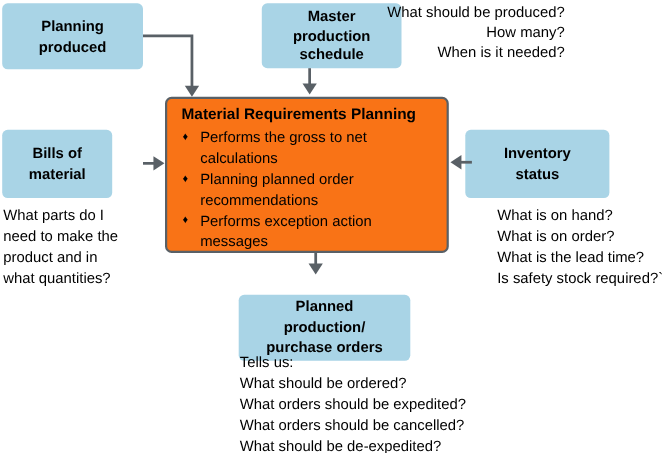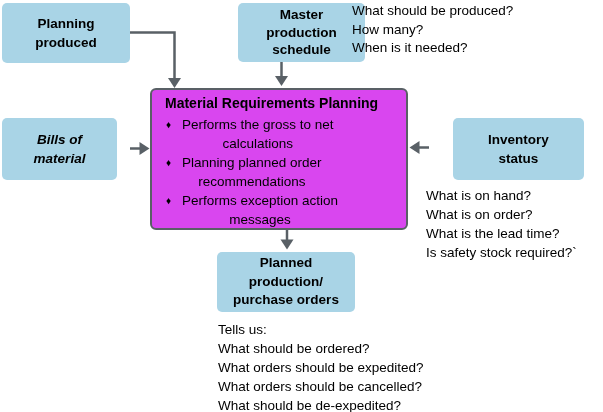--- a/index.html
+++ b/index.html
@@ -28,44 +28,44 @@
     align-items: center;
     justify-content: center;
     text-align: center;
     font-weight: bold;
     font-size: 13.5px;
     line-height: 19px;
   }
   .bluebox span { white-space: pre-line; }
   #box-pf  { left: 2px;   top: 3px;   width: 128px; height: 60px; }
   #box-mps { left: 218px; top: 3px;   width: 127px; height: 59px; line-height: 17.5px; margin-left: 20px; }
-  #box-bom { left: 2px;   top: 118px; width: 115px; height: 62px; font-style: italic; }
-  #box-inv { left: 453px; top: 118px; width: 131px; height: 62px; }
-  #box-ppo { left: 217px; top: 252px; width: 138px; height: 60px; line-height: 18.5px; }
+  #box-bom { left: 2px;   top: 118px; width: 100px; height: 62px; }
+  #box-inv { left: 423px; top: 118px; width: 131px; height: 62px; }
+  #box-ppo { left: 217px; top: 268px; width: 156px; height: 60px; line-height: 18.5px; }
   .mrpbox {
     position: absolute;
     left: 150px; top: 88px; width: 258px; height: 142px;
-    background: #d946ef;
+    background: #f97316;
     border: 2.5px solid var(--mrp-border);
     border-radius: 6px;
     padding: 3px 6px 0 13px;
   }
   .mrp-title { font-weight: bold; font-size: 14px; line-height: 20px; margin-bottom: 2px; }
   .bullet { display: flex; font-size: 13.5px; line-height: 19px; }
   .diamond { flex: 0 0 17px; font-size: 10px; line-height: 19px; padding-left: 1px; }
-  .btext { white-space: pre-line; text-align: center; }
+  .btext { white-space: pre-line; }
   .note {
     position: absolute;
     font-size: 13.5px;
     line-height: 19px;
     white-space: pre-line;
   }
-  #note-tr     { left: 352px; top: 2px; line-height: 18.5px; }
+  #note-tr     { left: 352px; top: 2px; line-height: 18.5px; text-align: right; }
   #note-left   { left: 3px;   top: 186px; }
-  #note-right  { left: 426px; top: 186px; }
+  #note-right  { left: 452px; top: 186px; }
   #note-bottom { left: 218px; top: 320px; }
   .connectors {
     position: absolute;
     left: 0; top: 0;
     pointer-events: none;
   }
   .connectors path { stroke: var(--arrow); stroke-width: 2.5; fill: none; }
   .connectors polygon { fill: var(--arrow); stroke: none; }
 </style>
 </head>
@@ -115,20 +115,24 @@
     <div class="bullet">
       <span class="diamond">♦</span>
       <span class="btext">Performs exception action
 messages</span>
     </div>
   </div>
 
   <div class="note" id="note-tr">What should be produced?
 How many?
 When is it needed?</div>
+  <div class="note" id="note-left">What parts do I
+need to make the
+product and in
+what quantities?</div>
   <div class="note" id="note-right">What is on hand?
 What is on order?
 What is the lead time?
 Is safety stock required?`</div>
   <div class="note" id="note-bottom">Tells us:
 What should be ordered?
 What orders should be expedited?
 What orders should be cancelled?
 What should be de-expedited?</div>
 

